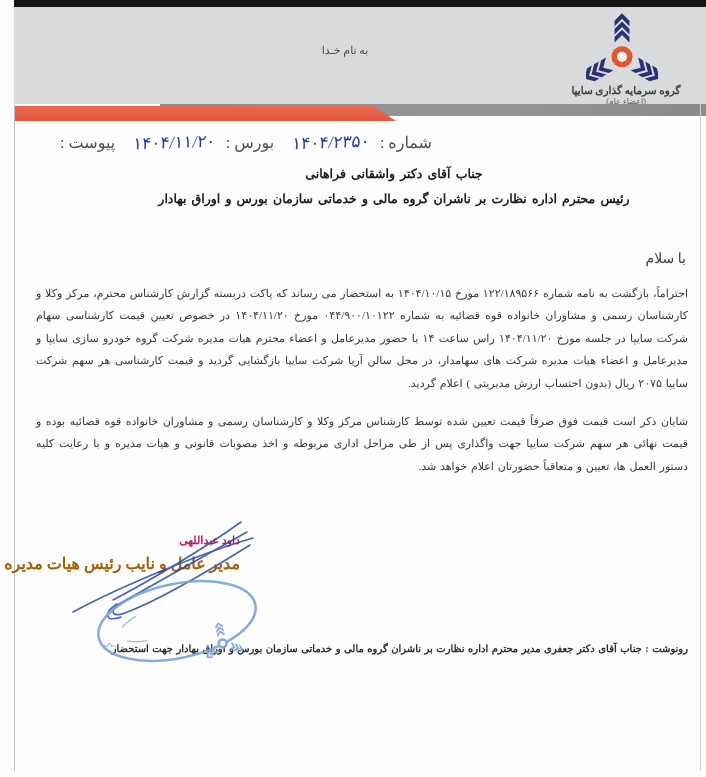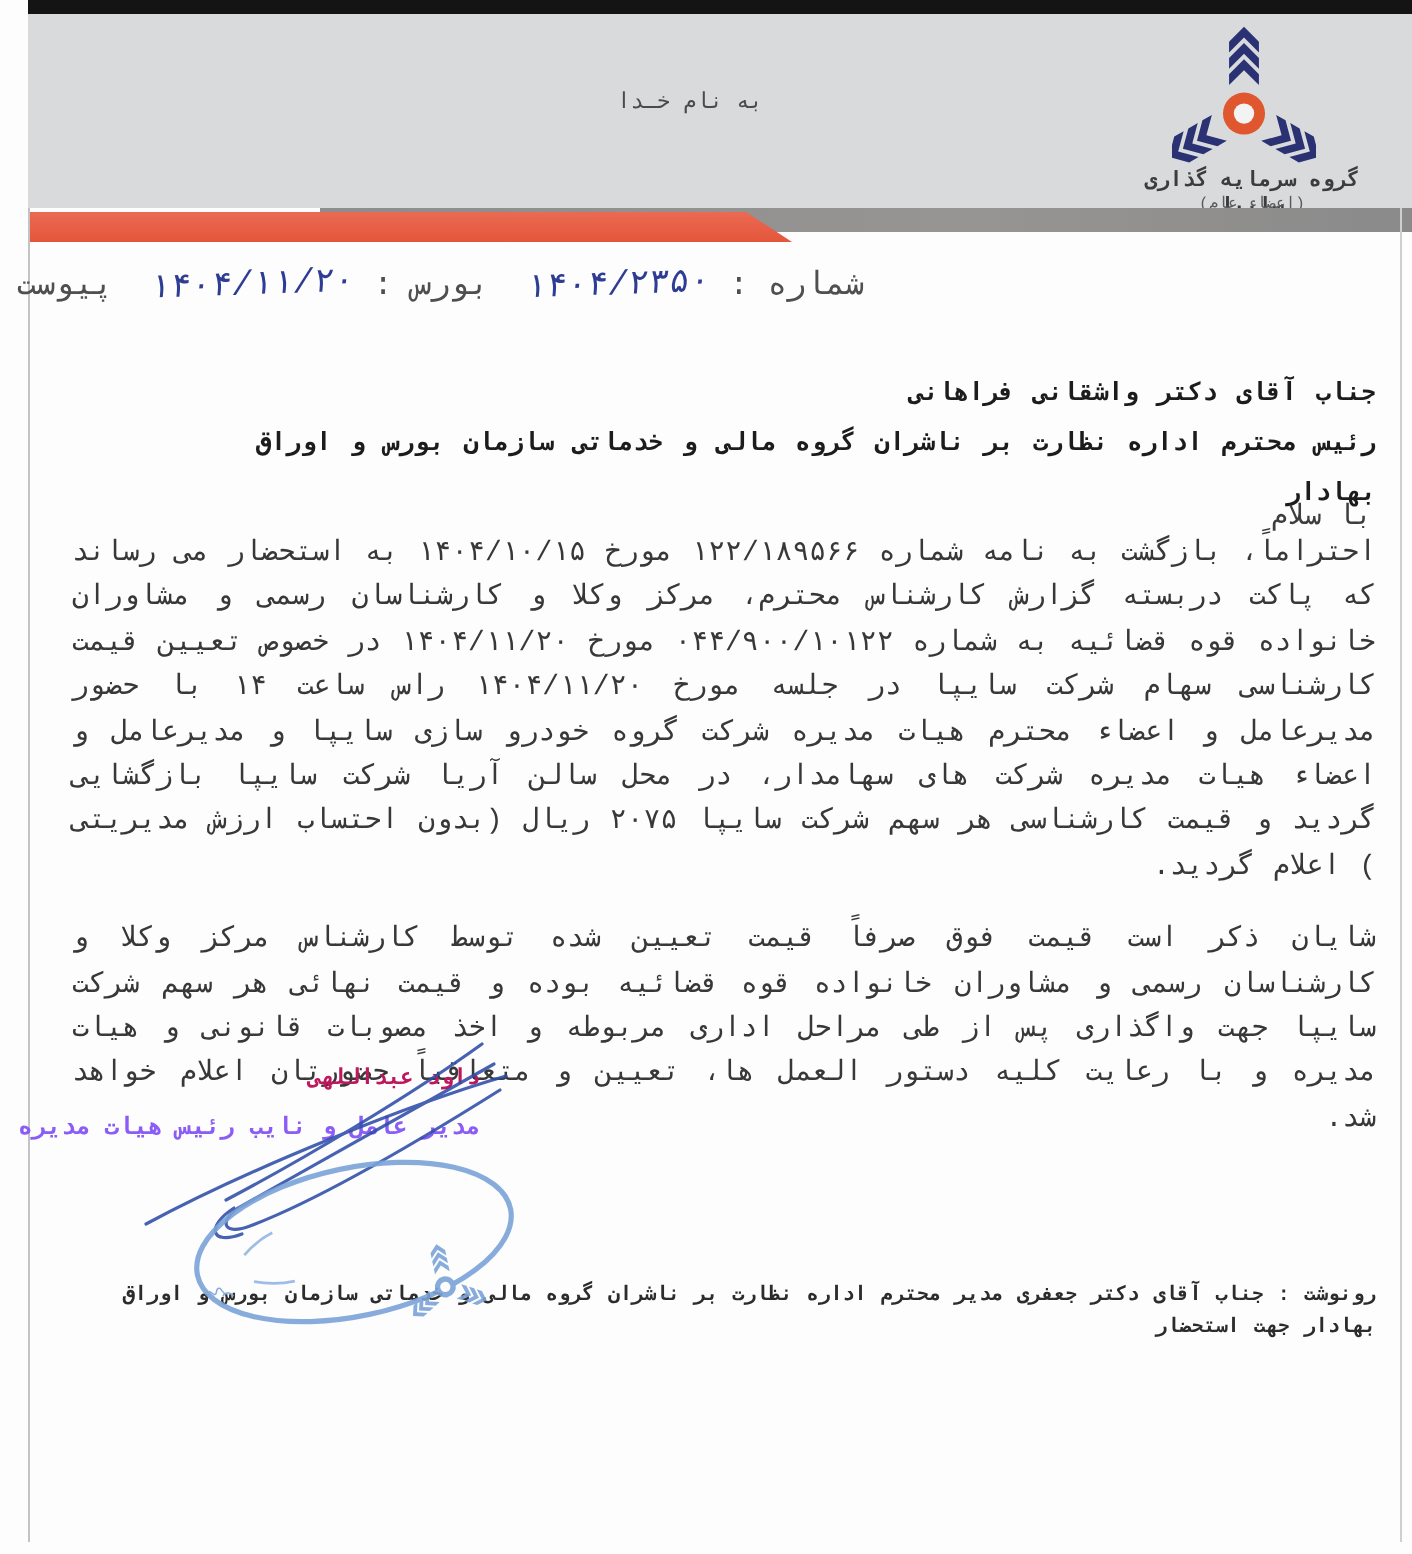--- a/index.html
+++ b/index.html
@@ -1,18 +1,18 @@
 <!DOCTYPE html>
 <html lang="fa" dir="rtl"><head>
 <meta charset="utf-8">
 <style>
   html,body{margin:0;padding:0;background:#fff;}
   .screen{
     position:relative;width:706px;height:777px;overflow:hidden;background:#fdfdfd;
-    font-family:Liberation Mono, monospace;direction:rtl;
+    font-family:Liberation Serif, serif;direction:rtl;
   }
   
   .top-bar{position:absolute;left:14px;right:0;top:0;height:7px;background:#141414;}
   .header{position:absolute;left:14px;right:0;top:7px;height:97px;background:#d9dadc;}
   .page-edge-left{position:absolute;left:14px;top:104px;bottom:6px;width:1px;background:#c3c3c3;}
   .page-edge-right{position:absolute;right:5px;top:104px;bottom:6px;width:1px;background:#cfcfcf;}
   .bismillah{
     position:absolute;left:0;width:690px;top:44px;text-align:center;
     font-size:11px;color:#4a4a4a;letter-spacing:.5px;
   }
@@ -39,34 +39,34 @@
     position:absolute;left:30px;top:127px;width:402px;height:30px;
     display:flex;align-items:center;justify-content:flex-start;
   }
   .ref-label{font-size:16px;color:#4f4f4f;white-space:nowrap;}
   .ref-hand{
     display:inline-block;font-size:17px;color:#2e3d94;font-weight:500;
     letter-spacing:1px;transform:rotate(-2deg) skewX(-8deg);
     margin:0 10px 0 18px;white-space:nowrap;
   }
   
-  .recipient{position:absolute;right:18px;left:100px;top:162px;text-align:right;margin-top:23px;}
+  .recipient{position:absolute;right:18px;left:100px;top:162px;text-align:center;}
   .recipient .r1,.recipient .r2{
     font-size:12.5px;font-weight:bold;color:#1c1c1c;line-height:25px;word-spacing:2px;
   }
   .salutation{position:absolute;right:20px;top:250px;font-size:14px;color:#3d3d3d;}
   .body-text{position:absolute;right:18px;left:36px;top:266px;}
   .body-text p{
-    margin:0 0 14px 0;font-size:14px;line-height:22.4px;color:#383838;
+    margin:16px 0 14px 0;font-size:11px;line-height:22.4px;color:#383838;
     text-align:justify;word-spacing:1px;
   }
   
   .sig-block{position:absolute;right:466px;top:528px;text-align:right;white-space:nowrap;z-index:2;}
   .sig-name{font-size:11px;font-weight:bold;color:#be185d;line-height:24px;}
-  .sig-title{font-size:12px;font-weight:bold;color:#8b5cf6;line-height:24px;}
+  .sig-title{font-size:16px;font-weight:bold;color:#a16207;line-height:24px;}
   .sig-strokes{position:absolute;left:55px;top:512px;width:205px;height:118px;z-index:3;}
   .stamp{position:absolute;left:88px;top:572px;width:178px;height:98px;z-index:3;opacity:.9;}
   .footer-cc{
     position:absolute;right:18px;left:20px;top:641px;z-index:2;
     font-size:10px;font-weight:600;color:#2c2c2c;text-align:right;line-height:16px;word-spacing:1px;
   }
 </style>
 </head>
 <body>
 

